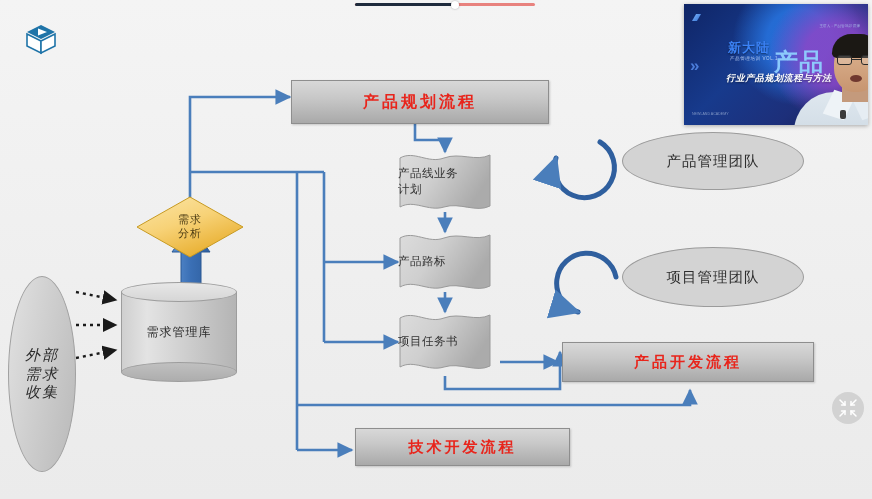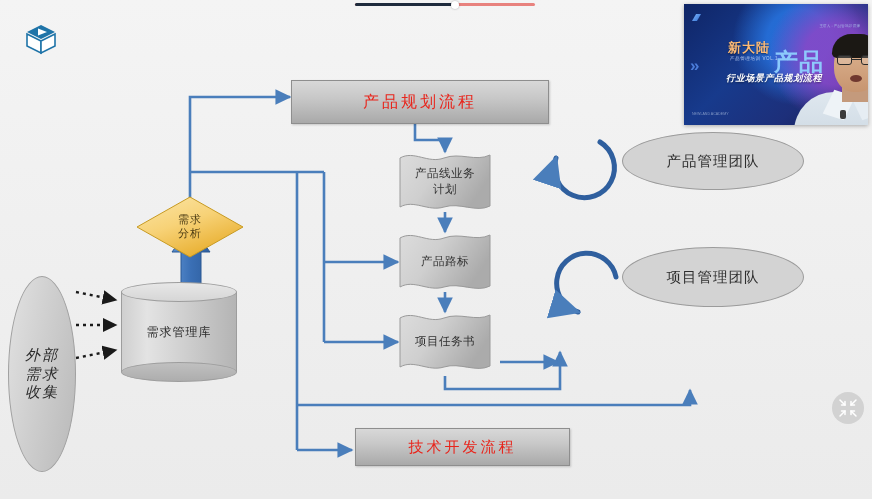--- a/index.html
+++ b/index.html
@@ -28,21 +28,21 @@
            font-size:27px; color:#1f5b80; letter-spacing:1.5px;
            font-family:"DejaVu Sans","Liberation Sans",sans-serif; font-weight:400; }
 
   
   .node { position:absolute; display:flex; align-items:center; justify-content:center;
           text-align:center; color:#3b3b3b; }
 
   .procbox {
     background:linear-gradient(180deg,#d8d8d8 0%,#c8c8c8 40%,#a9a9a9 100%);
     border:1px solid #8e8e8e;
-    color:#e8251c; font-weight:normal; letter-spacing:3px;
+    color:#e8251c; font-weight:bold; letter-spacing:3px;
     box-shadow:1px 1px 2px rgba(0,0,0,.18);
   }
 
   .ellipse {
     background:#d3d3d3; border:1px solid #9b9b9b; border-radius:50%;
     color:#2e2e2e; letter-spacing:1px;
   }
 
   .ellipse-tall {
     background:linear-gradient(100deg,#e2e2e2 0%,#cfcfcf 45%,#b9b9b9 100%);
@@ -67,42 +67,42 @@
 
   
   .diamond { position:absolute; }
   .diamond .lbl { position:absolute; left:0; top:0; width:100%; height:100%;
       display:flex; flex-direction:column; align-items:center; justify-content:center;
       font-size:11px; color:#4a3a12; line-height:1.25; z-index:3; letter-spacing:1px; }
 
   
   .doc { position:absolute; }
   .doc .lbl { position:absolute; left:0; top:0; width:100%; height:100%;
-      display:flex; flex-direction:column; align-items:center; justify-content:center;
+      display:flex; flex-direction:column; justify-content:center;
       font-size:11.5px; color:#333; line-height:1.35; letter-spacing:.5px; z-index:3; }
 
   svg { overflow:visible; }
 
   
   .video { position:absolute; left:684px; top:4px; width:184px; height:121px;
            background:#0c1a3a; overflow:hidden;
            box-shadow:0 1px 4px rgba(0,0,0,.3); }
   .v-slide { position:absolute; left:0; top:0; width:184px; height:121px;
              background:
                radial-gradient(circle at 82% 42%, rgba(140,70,200,.85) 0 18%, rgba(140,70,200,0) 40%),
                radial-gradient(circle at 62% 30%, rgba(40,120,230,.8) 0 22%, rgba(40,120,230,0) 46%),
                linear-gradient(135deg,#0f2566 0%,#173a8c 40%,#1d2f7a 70%,#121c4d 100%); }
   .v-mark { position:absolute; left:8px; top:10px; font-size:4.5px; color:#cfe0ff;
             letter-spacing:.4px; display:flex; align-items:center; gap:2px; }
   .v-mark .m-logo { width:9px; height:7px;
         background:linear-gradient(135deg,#7fb6ff,#2f6fd0); clip-path:polygon(0 100%,45% 0,100% 0,55% 100%); }
   .v-chev { position:absolute; left:6px; top:52px; font-size:17px; color:#4b7ddb;
             font-weight:bold; letter-spacing:-3px; }
   .v-t1 { position:absolute; left:44px; top:35px; font-size:13px; font-weight:bold;
-          color:#fdba74; letter-spacing:1px; text-shadow:0 1px 2px rgba(0,0,0,.5); }
+          color:#3b82f6; letter-spacing:1px; text-shadow:0 1px 2px rgba(0,0,0,.5); }
   .v-t1b { position:absolute; left:90px; top:42px; font-size:24px; font-weight:bold;
            color:#8fd0ff; letter-spacing:1px; opacity:.95; }
   .v-t2 { position:absolute; left:46px; top:52px; font-size:4.5px; color:#b9cdf2;
           letter-spacing:.6px; }
   .v-t3 { position:absolute; left:42px; top:68px; font-size:9px; font-weight:bold;
           color:#ffffff; letter-spacing:.6px; font-style:italic;
           text-shadow:0 1px 2px rgba(0,0,0,.45); }
   .v-t4 { position:absolute; right:8px; top:20px; font-size:3.6px; color:#a8bde8; }
   .v-t5 { position:absolute; left:8px; bottom:8px; font-size:3.6px; color:#7f95c4;
           line-height:1.8; }
@@ -288,35 +288,38 @@
   </div>
 
   <div class="node ellipse" style="left:622px; top:132px; width:182px; height:58px; font-size:14.5px;">
     <span>产品管理团队</span>
   </div>
 
   <div class="node ellipse" style="left:622px; top:247px; width:182px; height:60px; font-size:14.5px;">
     <span>项目管理团队</span>
   </div>
 
+  <div class="node procbox" style="left:562px; top:342px; width:252px; height:40px; font-size:15px;">
+    <span>产品开发流程</span>
+  </div>
 
   <div class="node procbox" style="left:355px; top:428px; width:215px; height:38px; font-size:15px;">
     <span>技术开发流程</span>
   </div>
 
   <div class="video">
     <div class="v-slide"></div>
     <div class="v-mark">
       <span class="m-logo"></span>
     </div>
     <div class="v-chev">»</div>
     <div class="v-t1b">产品</div>
     <div class="v-t1">新大陆</div>
     <div class="v-t2">产品管理培训 VOL.1</div>
-    <div class="v-t3">行业场景产品规划流程</div>
+    <div class="v-t3">行业产品规划流程与方法</div>
     <div class="v-t4">主讲人：产品管理部  讲师</div>
     <div class="v-t5">NEWLAND
 ACADEMY</div>
     <div class="v-person">
       <div class="v-shirt"></div>
       <div class="v-collarL"></div>
       <div class="v-collarR"></div>
       <div class="v-neck"></div>
       <div class="v-head"></div>
       <div class="v-hair"></div>

